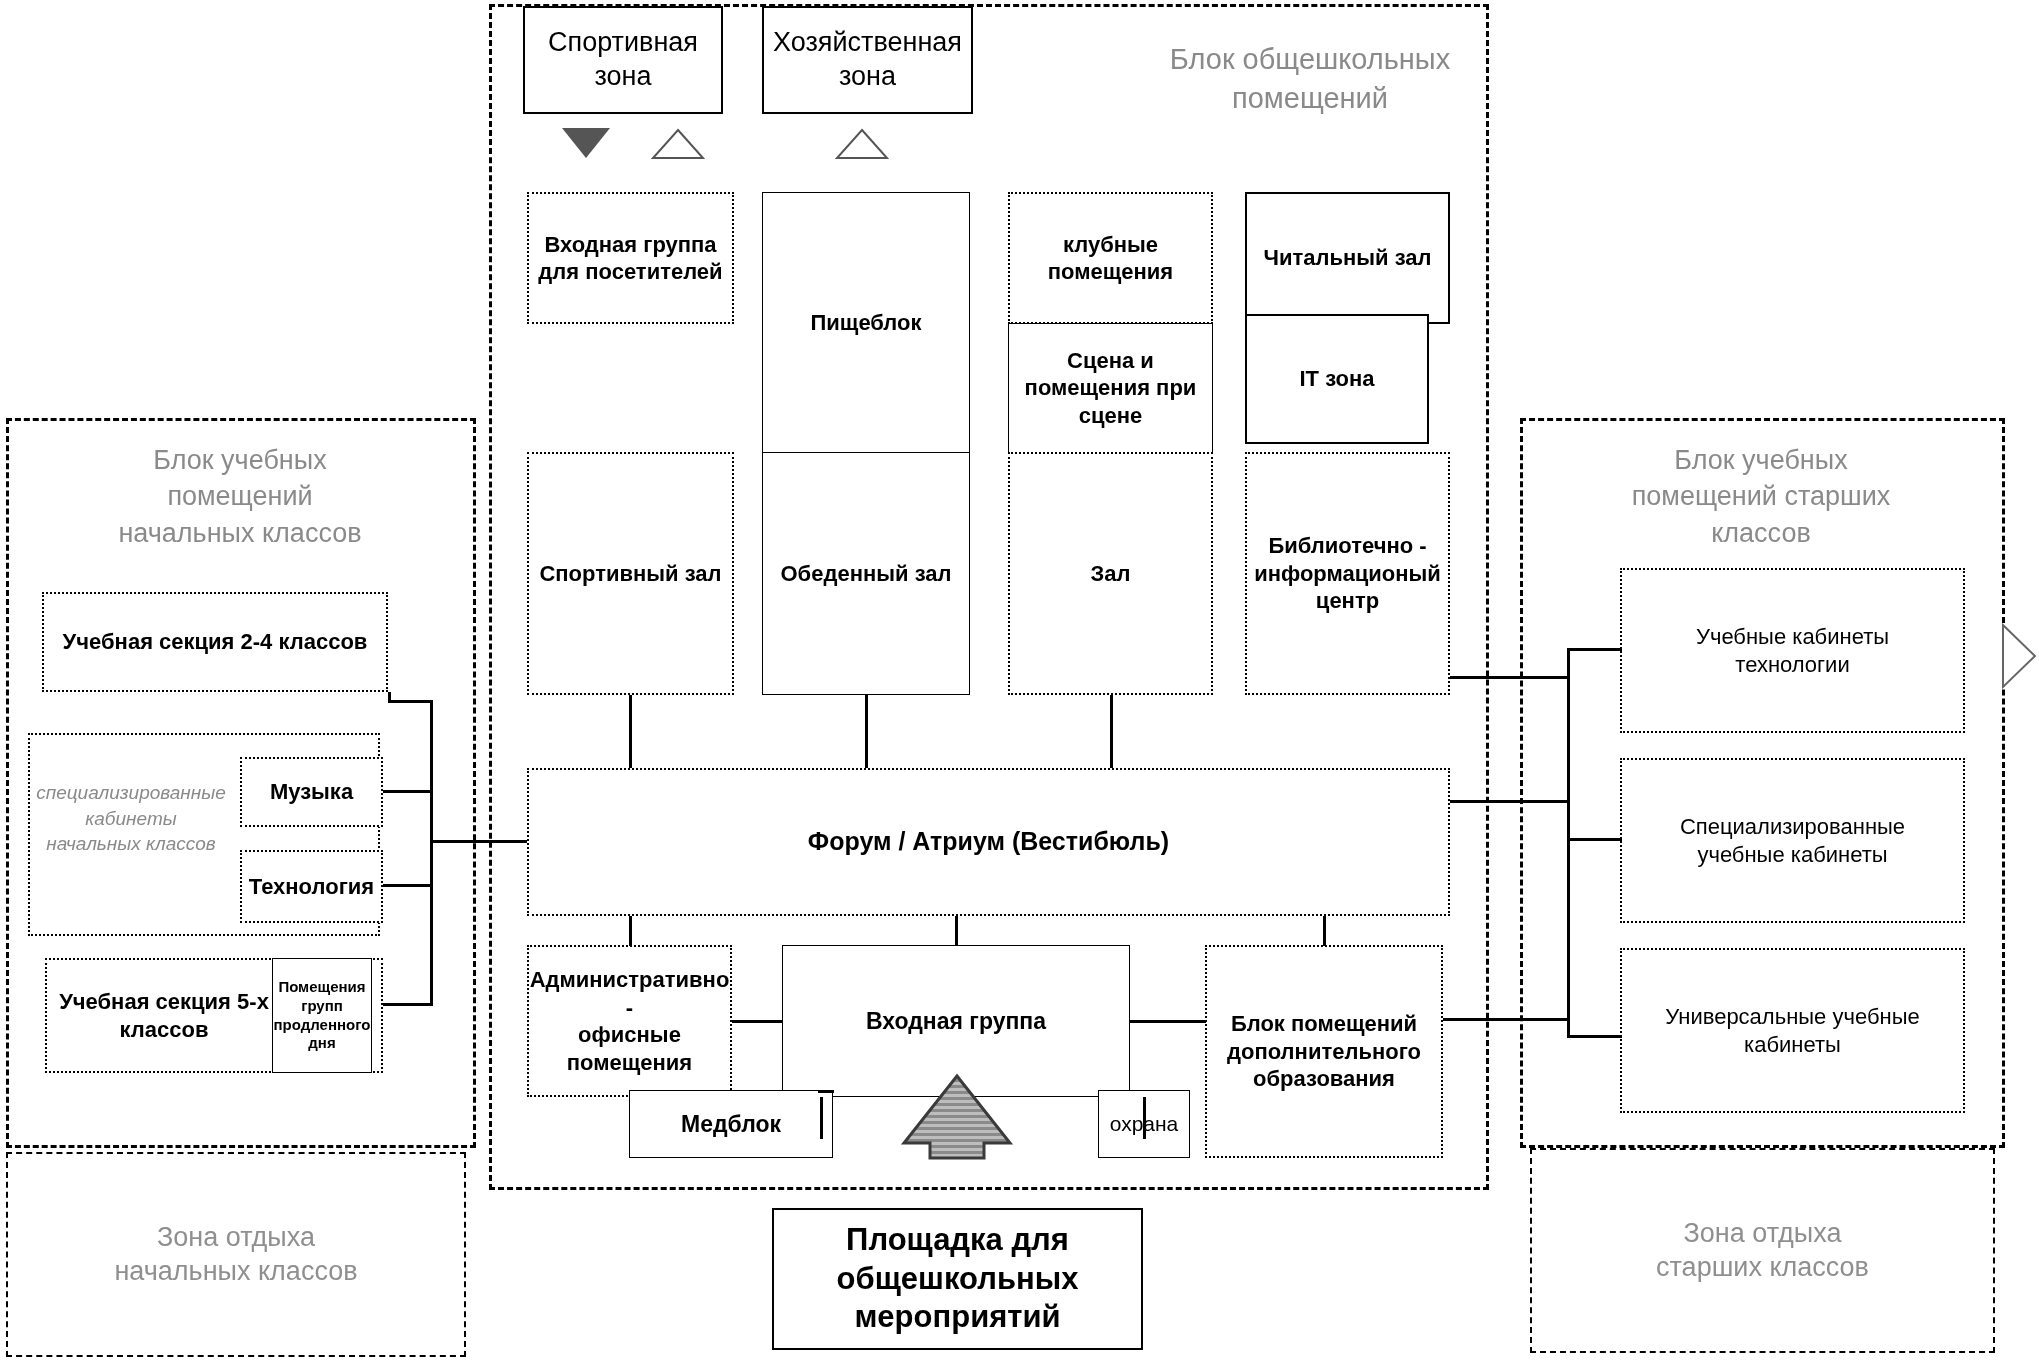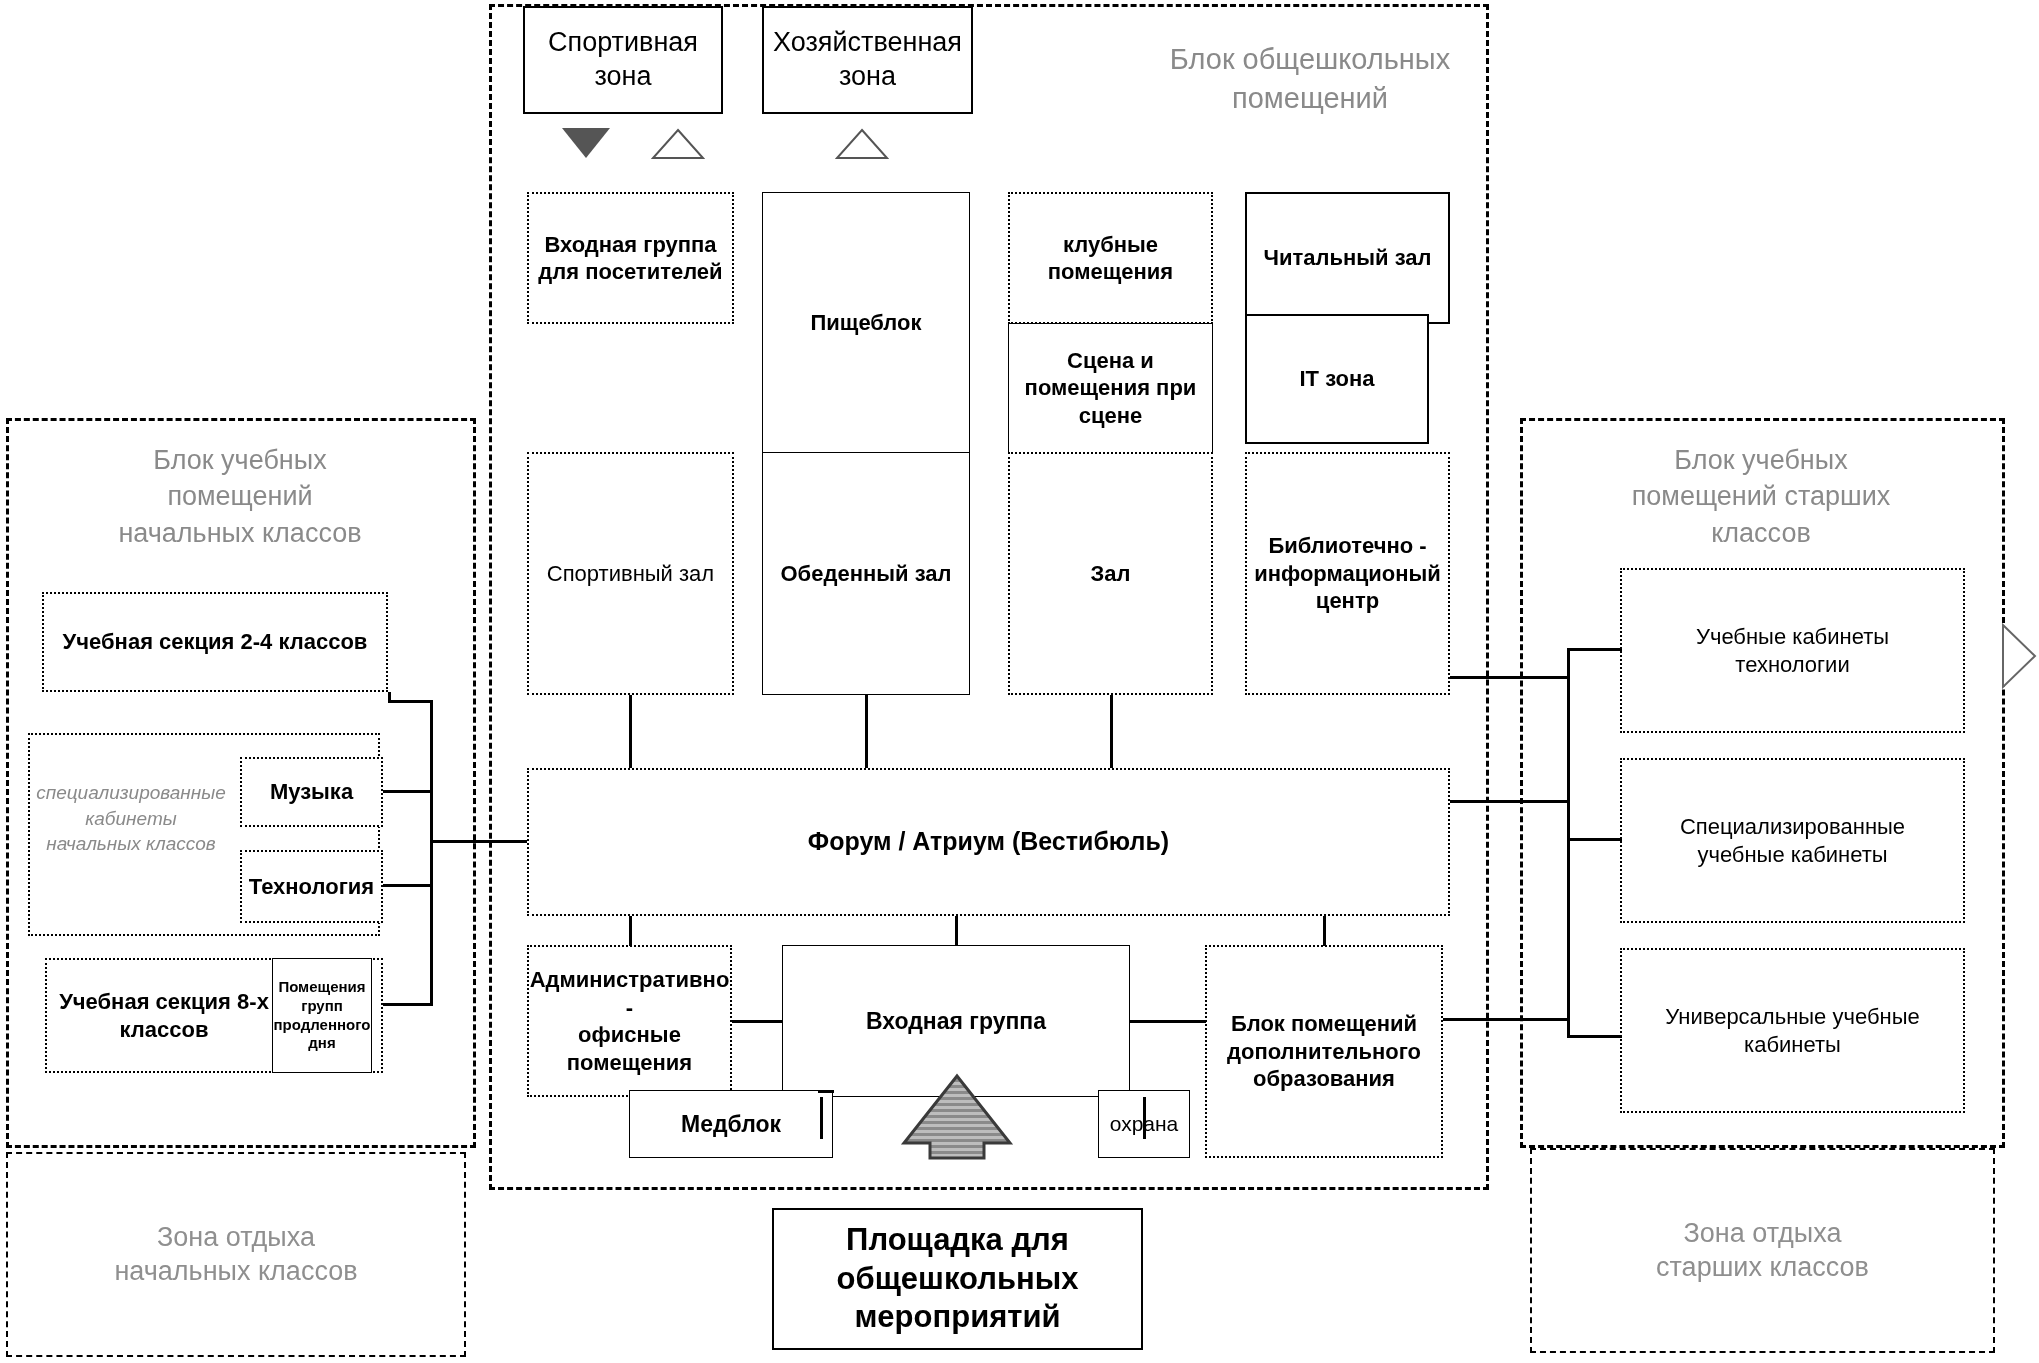--- a/index.html
+++ b/index.html
@@ -97,21 +97,21 @@
   <div class="arrow-up-big" style="left:835px;top:128px;">
     <svg width="54" height="32" viewBox="0 0 54 32">
         <polygon points="27,2 52,30 2,30" fill="#fff" stroke="#555" stroke-width="2"></polygon>
       </svg>
   </div>
 
   <div class="box dotted" style="left:527px;top:192px;width:207px;height:132px;font-size:22px;font-weight:bold;">
     <span style="white-space:pre-line;">Входная группа
 для посетителей</span>
   </div>
-  <div class="box dotted" style="left:527px;top:452px;width:207px;height:243px;font-size:22px;font-weight:normal;">
+  <div class="box dotted" style="left:527px;top:452px;width:207px;height:243px;font-size:22px;font-weight:bold;">
     <span style="white-space:pre-line;">Спортивный зал</span>
   </div>
 
   <div class="box solid-thin" style="left:762px;top:192px;width:208px;height:262px;font-size:22px;font-weight:bold;">
     <span style="white-space:pre-line;">Пищеблок</span>
   </div>
   <div class="box solid-thin" style="left:762px;top:452px;width:208px;height:243px;font-size:22px;font-weight:bold;">
     <span style="white-space:pre-line;">Обеденный зал</span>
   </div>
 
@@ -194,21 +194,21 @@
 начальных классов</div>
 
   <div class="box dotted" style="left:240px;top:757px;width:143px;height:70px;font-size:22px;font-weight:bold;">
     <span>Музыка</span>
   </div>
   <div class="box dotted" style="left:240px;top:850px;width:143px;height:73px;font-size:22px;font-weight:bold;">
     <span>Технология</span>
   </div>
 
   <div class="box dotted" style="left:45px;top:958px;width:338px;height:115px;font-size:22px;font-weight:bold;padding-right:100px;">
-    <span style="white-space:pre-line;">Учебная секция 8-х
+    <span style="white-space:pre-line;">Учебная секция 5-х
 классов</span>
   </div>
   <div class="box solid-thin" style="left:272px;top:958px;width:100px;height:115px;font-size:15px;font-weight:bold;">
     <span style="white-space:pre-line;">Помещения
 групп
 продленного
 дня</span>
   </div>
 
   <div class="group-title" style="left:1536px;top:442px;width:450px;white-space:pre-line;font-size:27px;">Блок учебных

